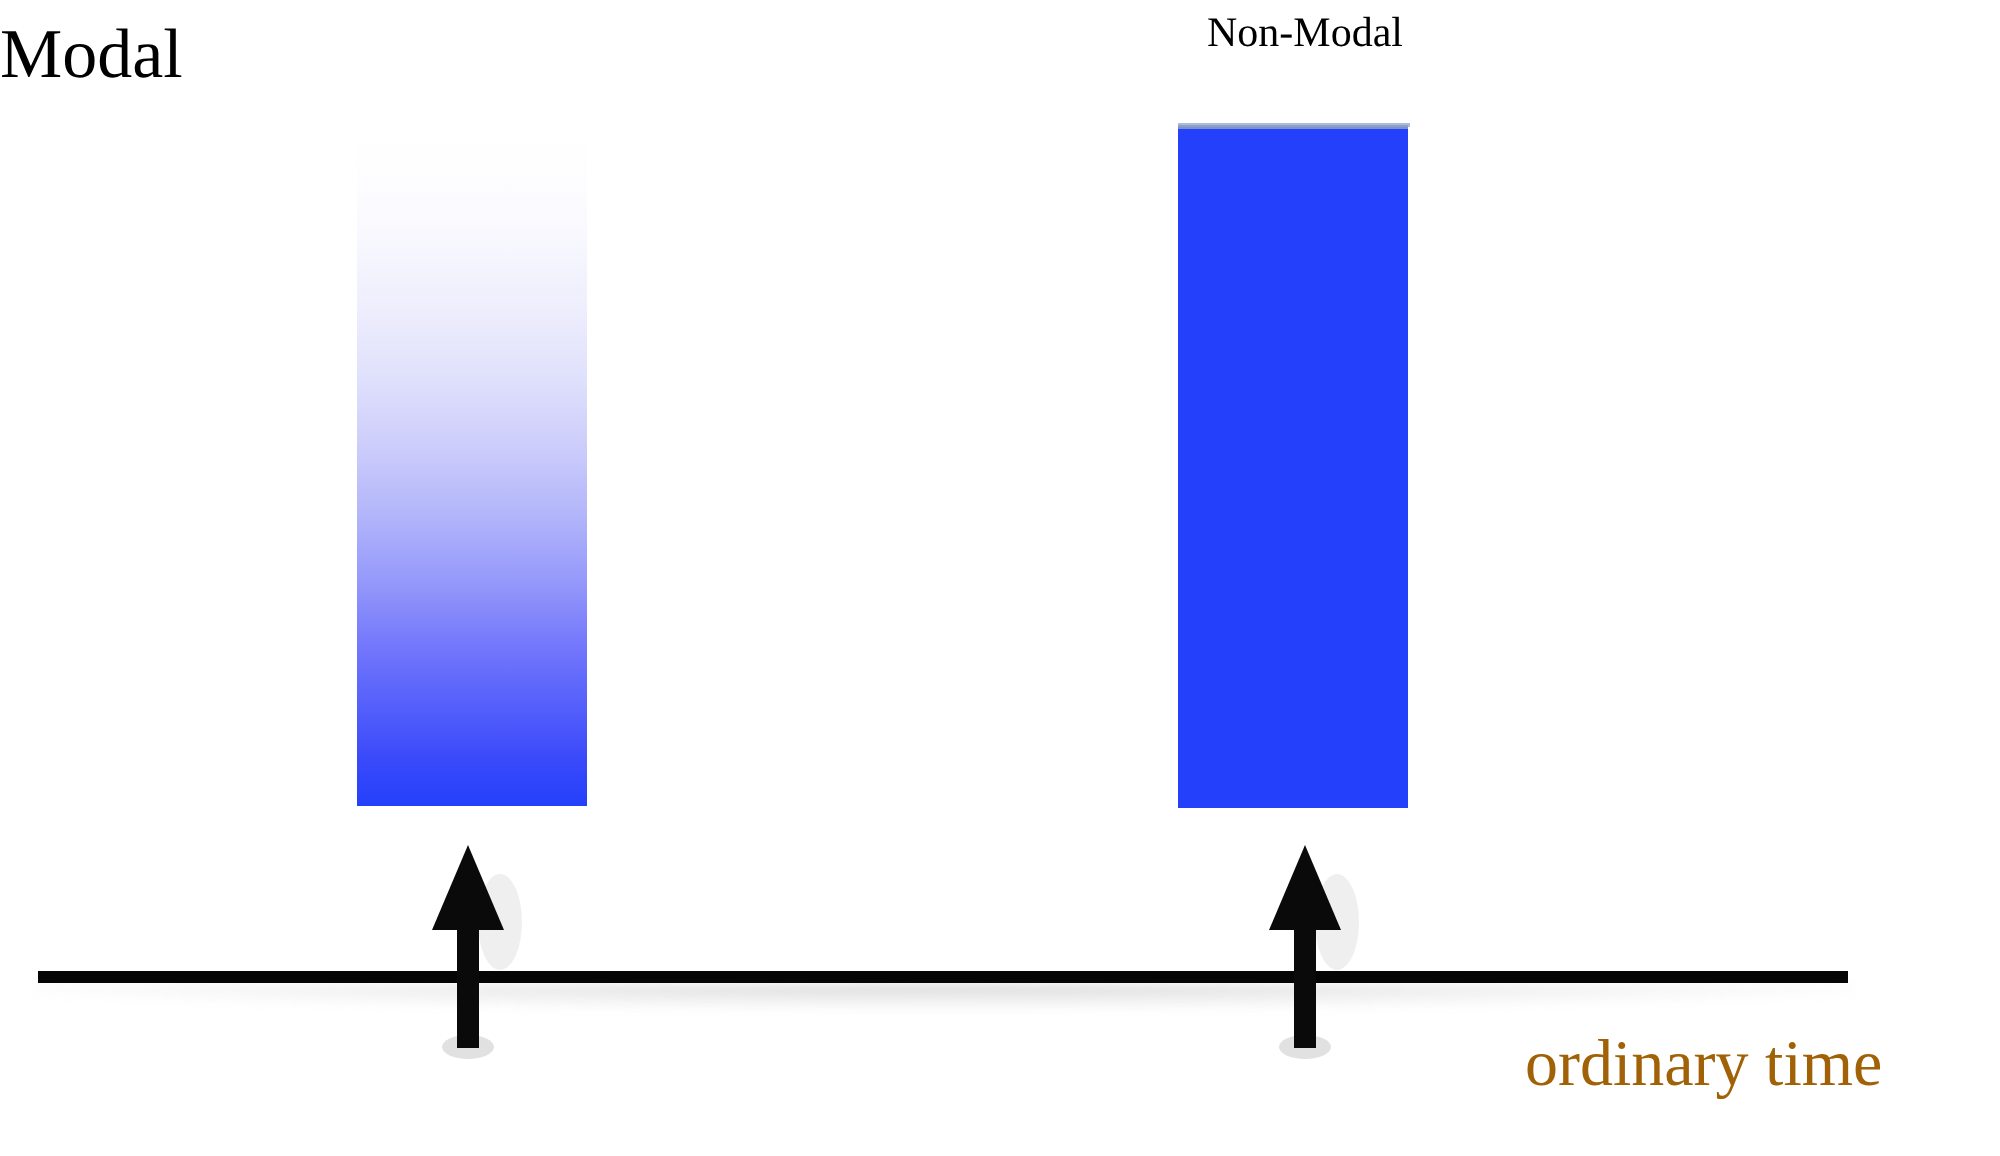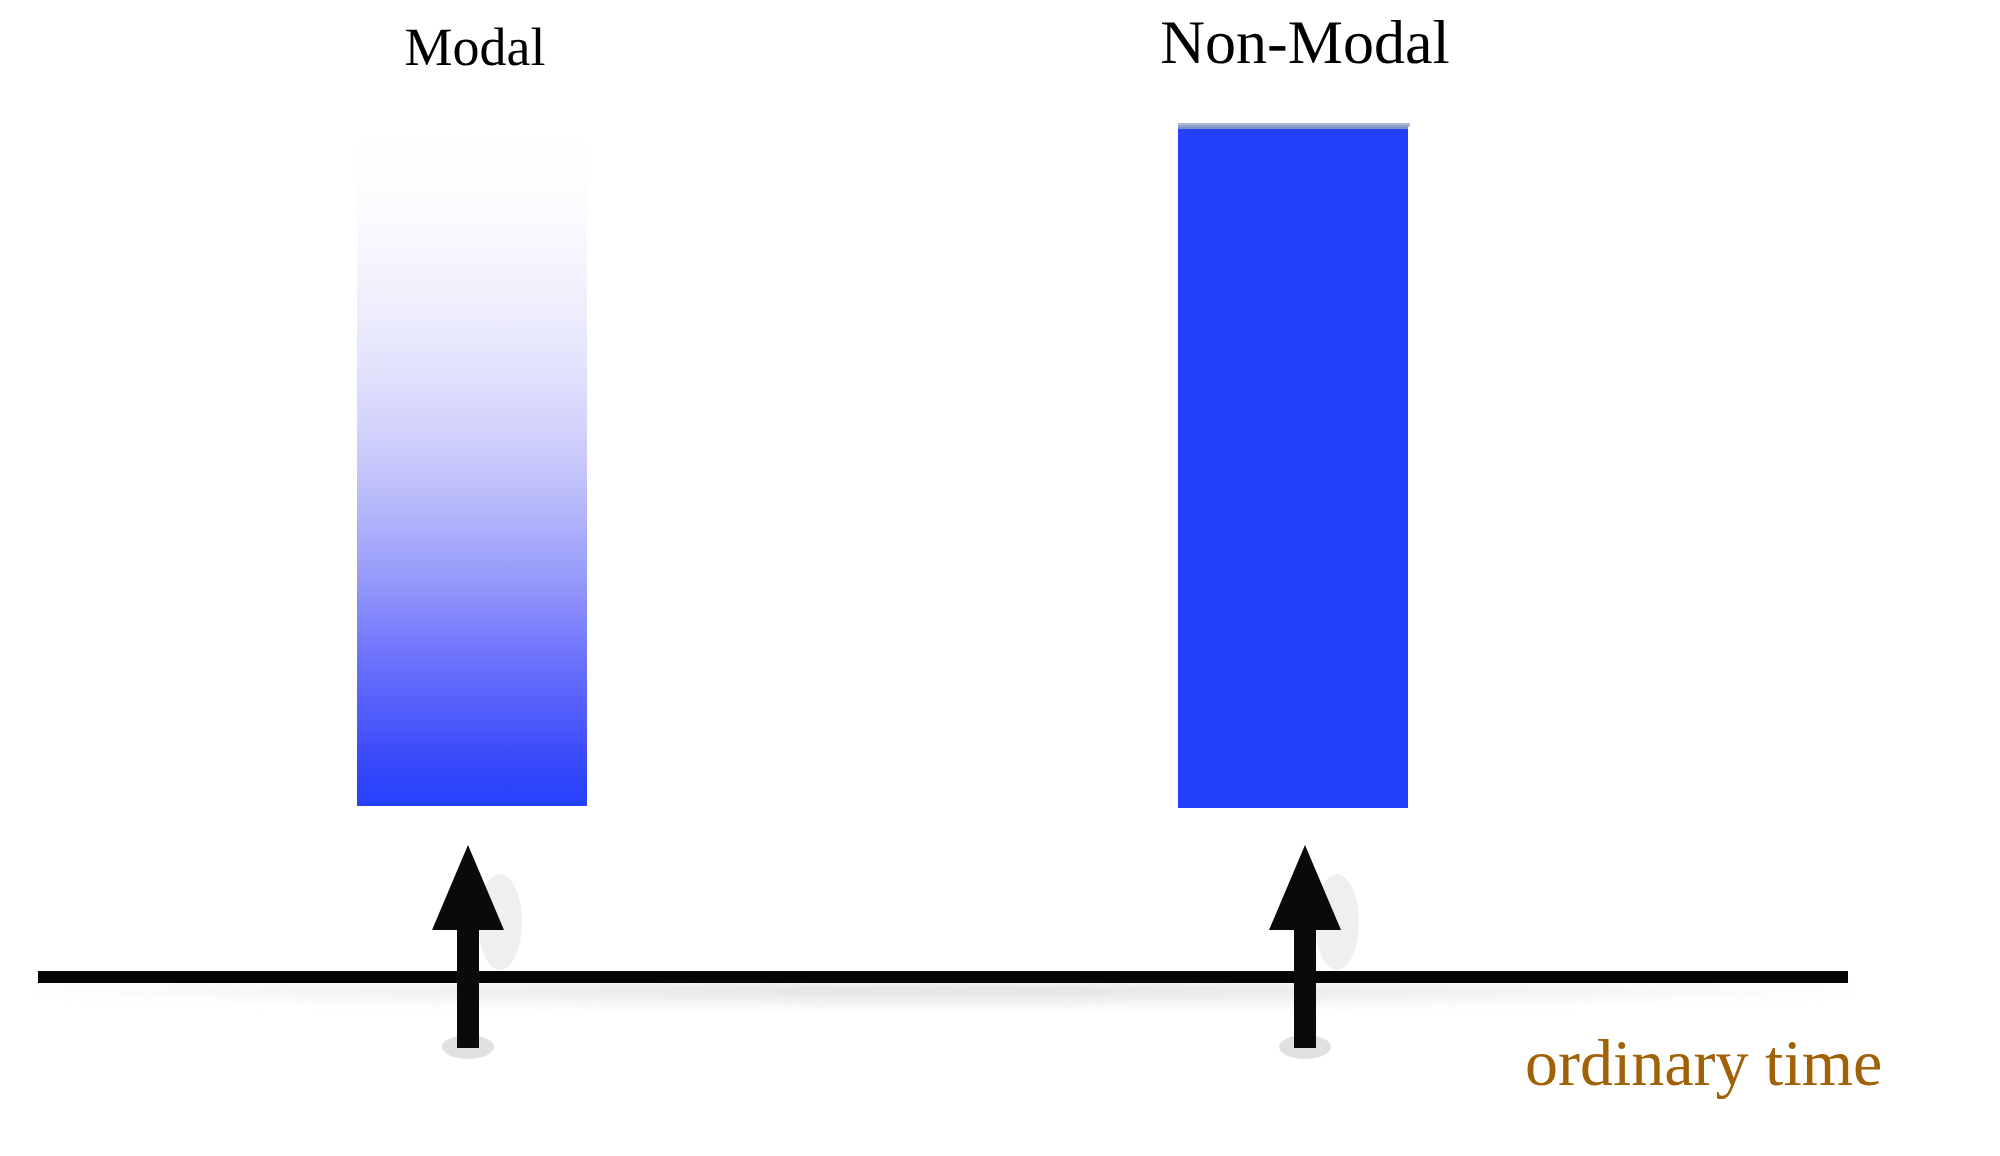--- a/index.html
+++ b/index.html
@@ -26,29 +26,28 @@
     font-family: "Liberation Serif", "DejaVu Serif", serif;
     font-weight: 400;
     white-space: nowrap;
     line-height: 1;
     text-rendering: geometricPrecision;
   }
   #label-modal {
     left: 0;
     top: 20px;
     width: 950px;
-    text-align: center;
-    font-size: 54px;
+    font-size: 70px;
   }
   #label-nonmodal {
     left: 830px;
     top: 12px;
     width: 950px;
     text-align: center;
-    font-size: 62px;
+    font-size: 42px;
   }
 
   
   .bar {
     position: absolute;
   }
   #bar-modal {
     left: 357px;
     top: 131px;
     width: 230px;

